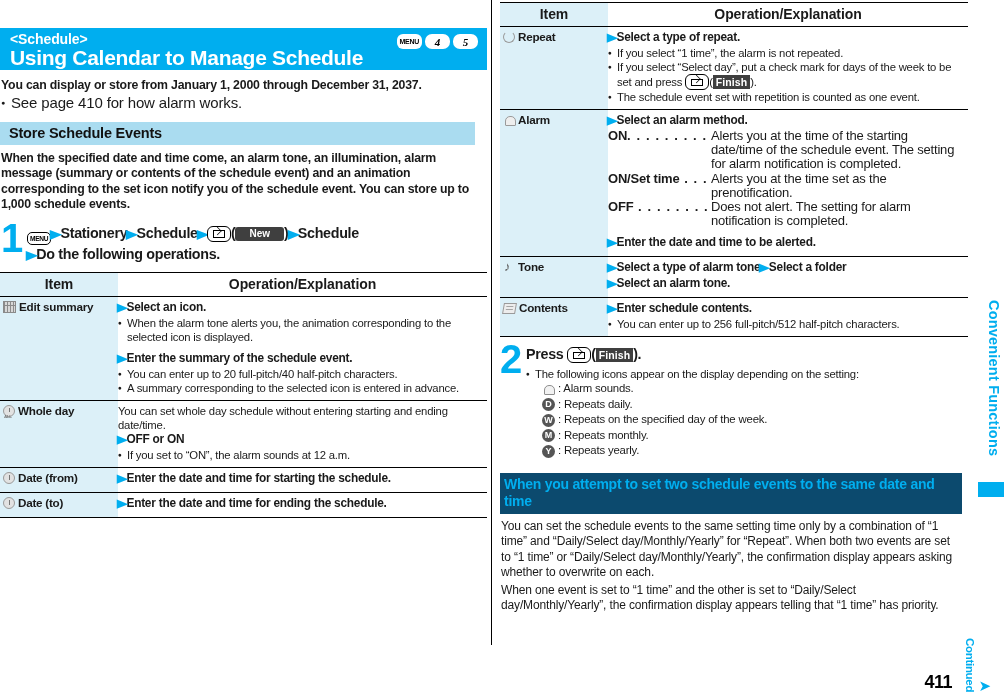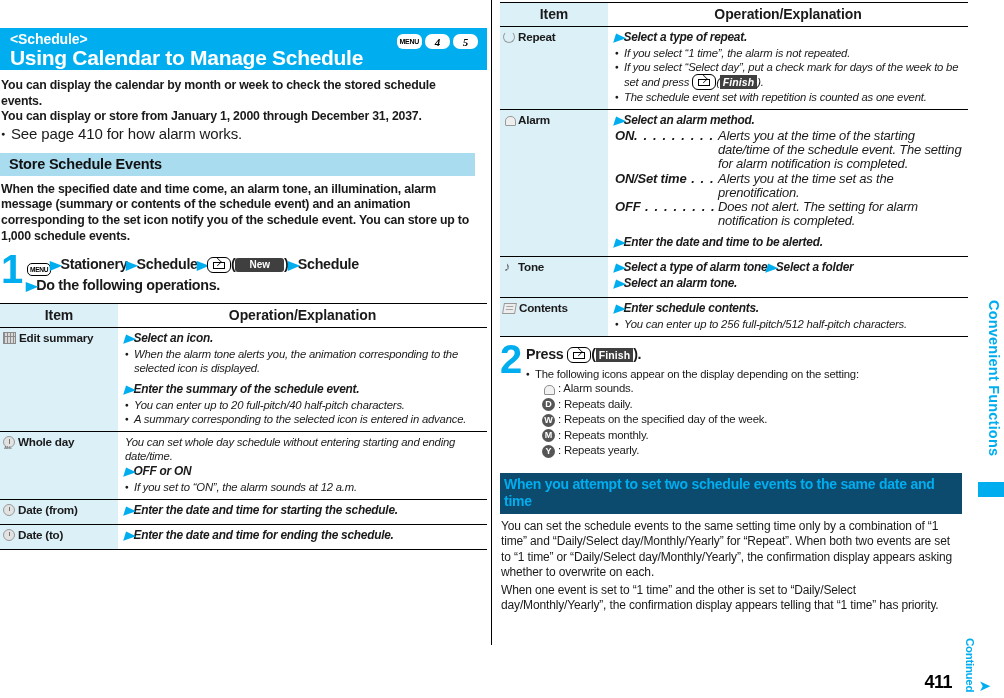--- a/index.html
+++ b/index.html
@@ -190,21 +190,21 @@
     padding: 3px 0 5px 0;
   }
   table.spec td.item {
     background: #dcf0f8;
     font-size: 11.7px; font-weight: bold;
     padding-left: 3px; padding-right: 2px;
     letter-spacing: -0.25px;
     white-space: nowrap;
   }
   table.spec td.ops {
-    padding-left: 7px; padding-right: 6px; font-style: italic;
+    padding-right: 6px;
   }
   table.spec tr.last td { border-bottom: 1.6px solid #000; }
 
   .op-head {
     font-size: 11.9px; font-weight: bold; line-height: 15px;
     letter-spacing: -0.25px;
     margin-bottom: 1px;
   }
   .op-head .arw { font-size: 11px; }
   .op-note {
@@ -353,21 +353,20 @@
       <div class="chapter-sub">&lt;Schedule&gt;</div>
       <div class="chapter-title">Using Calendar to Manage Schedule</div>
       <div class="keyseq">
         <span class="keycap menu">MENU</span>
         <span class="keycap">4</span>
         <span class="keycap">5</span>
       </div>
     </div>
 
     <div class="intro">
-      <div class="para">You can display the calendar by month or week to check the stored schedule events.</div>
       <div class="para">You can display or store from January 1, 2000 through December 31, 2037.</div>
       <div class="note" style="margin-top:2px;">See page 410 for how alarm works.</div>
     </div>
 
     <div class="sec-head">Store Schedule Events</div>
 
     <div style="padding:6px 12px 0 1px;">
       <div class="para">When the specified date and time come, an alarm tone, an illumination, alarm message (summary or contents of the schedule event) and an animation corresponding to the set icon notify you of the schedule event. You can store up to 1,000 schedule events.</div>
     </div>
 

